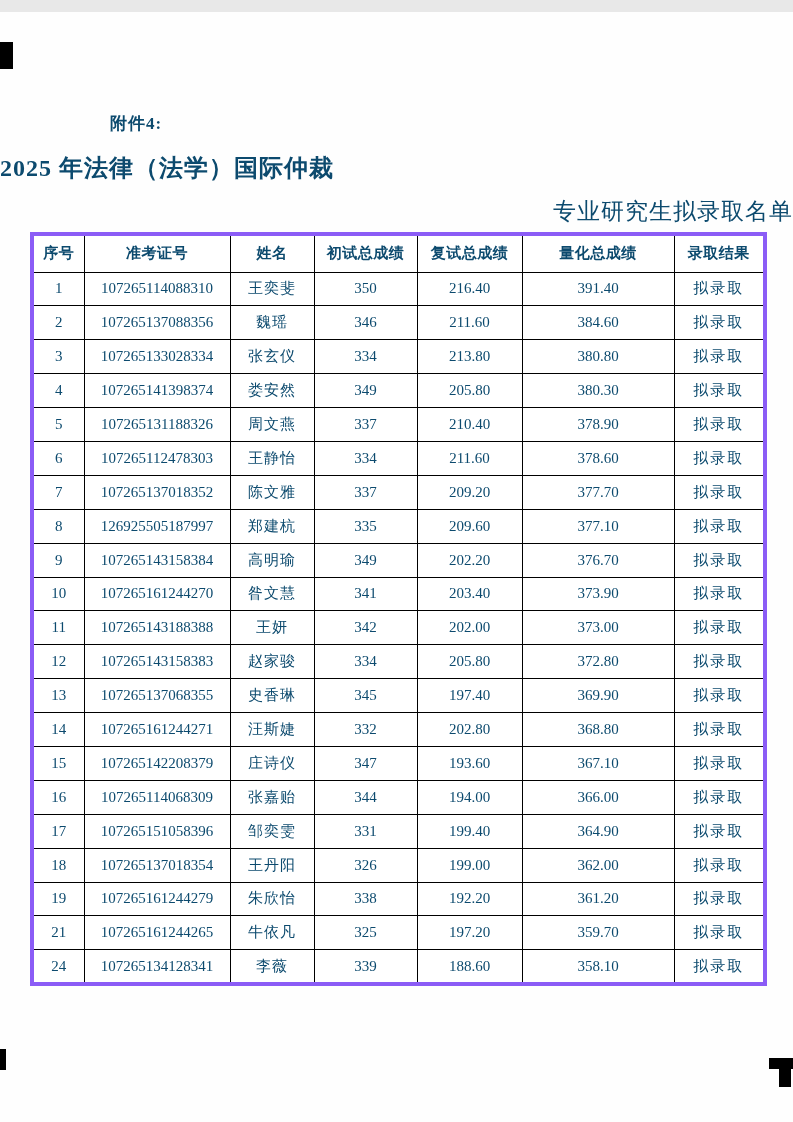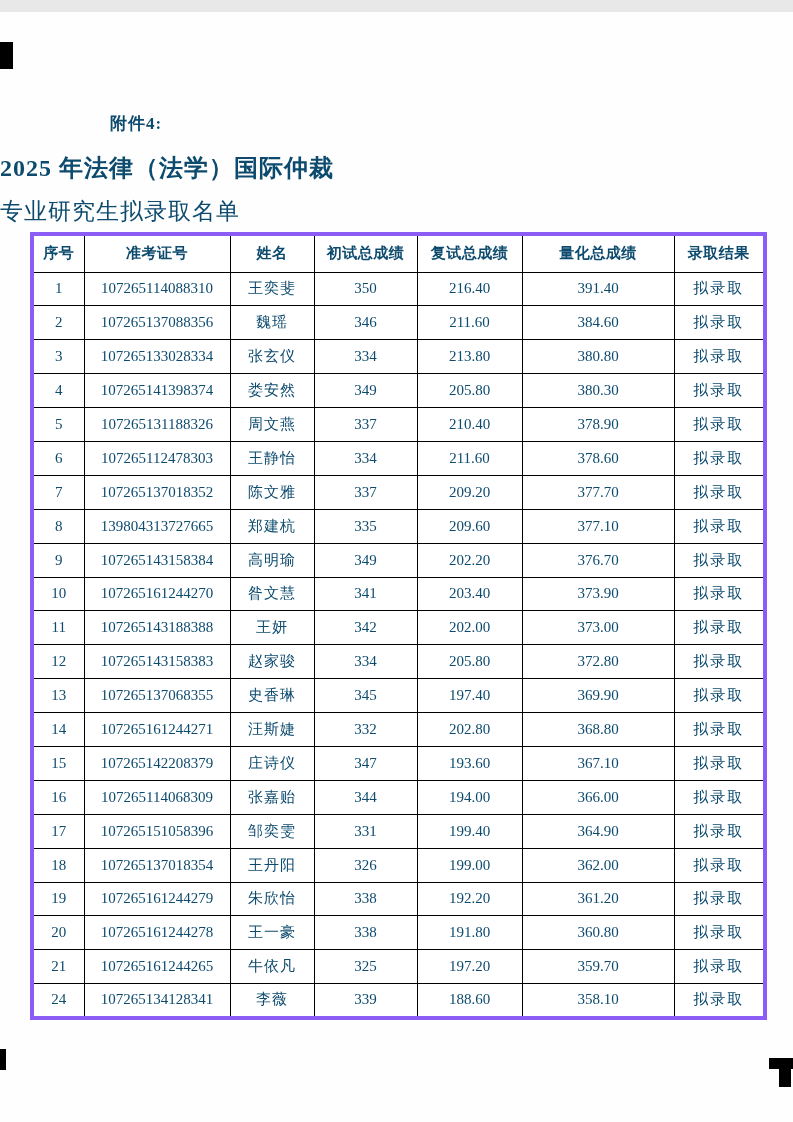--- a/index.html
+++ b/index.html
@@ -33,21 +33,21 @@
     left: 0; top: 140px; width: 100%;
     text-align: left;
     font-size: 24px;
     font-weight: bold;
     font-family: "Liberation Serif", "DejaVu Serif", serif;
     letter-spacing: 1px;
   }
   .title2 {
     position: absolute;
     left: 0; top: 184px; width: 100%;
-    text-align: left;
+    text-align: right;
     font-size: 23px;
     font-weight: 500;
     font-family: "Liberation Sans", "DejaVu Sans", sans-serif;
     letter-spacing: 1px;
   }
   table.roster {
     position: absolute;
     left: 30px; top: 220px;
     width: 733px;
     border-collapse: collapse;
@@ -171,21 +171,21 @@
           <td class="c-index">7</td>
           <td class="c-ticket">107265137018352</td>
           <td class="c-name">陈文雅</td>
           <td class="c-score1">337</td>
           <td class="c-score2">209.20</td>
           <td class="c-score3">377.70</td>
           <td class="c-result">拟录取</td>
         </tr>
         <tr>
           <td class="c-index">8</td>
-          <td class="c-ticket">139804313727665</td>
+          <td class="c-ticket">126925505187997</td>
           <td class="c-name">郑建杭</td>
           <td class="c-score1">335</td>
           <td class="c-score2">209.60</td>
           <td class="c-score3">377.10</td>
           <td class="c-result">拟录取</td>
         </tr>
         <tr>
           <td class="c-index">9</td>
           <td class="c-ticket">107265143158384</td>
           <td class="c-name">高明瑜</td>
@@ -278,29 +278,20 @@
         <tr>
           <td class="c-index">19</td>
           <td class="c-ticket">107265161244279</td>
           <td class="c-name">朱欣怡</td>
           <td class="c-score1">338</td>
           <td class="c-score2">192.20</td>
           <td class="c-score3">361.20</td>
           <td class="c-result">拟录取</td>
         </tr>
         <tr>
-          <td class="c-index">20</td>
-          <td class="c-ticket">107265161244278</td>
-          <td class="c-name">王一豪</td>
-          <td class="c-score1">338</td>
-          <td class="c-score2">191.80</td>
-          <td class="c-score3">360.80</td>
-          <td class="c-result">拟录取</td>
-        </tr>
-        <tr>
           <td class="c-index">21</td>
           <td class="c-ticket">107265161244265</td>
           <td class="c-name">牛依凡</td>
           <td class="c-score1">325</td>
           <td class="c-score2">197.20</td>
           <td class="c-score3">359.70</td>
           <td class="c-result">拟录取</td>
         </tr>
         <tr>
           <td class="c-index">24</td>

